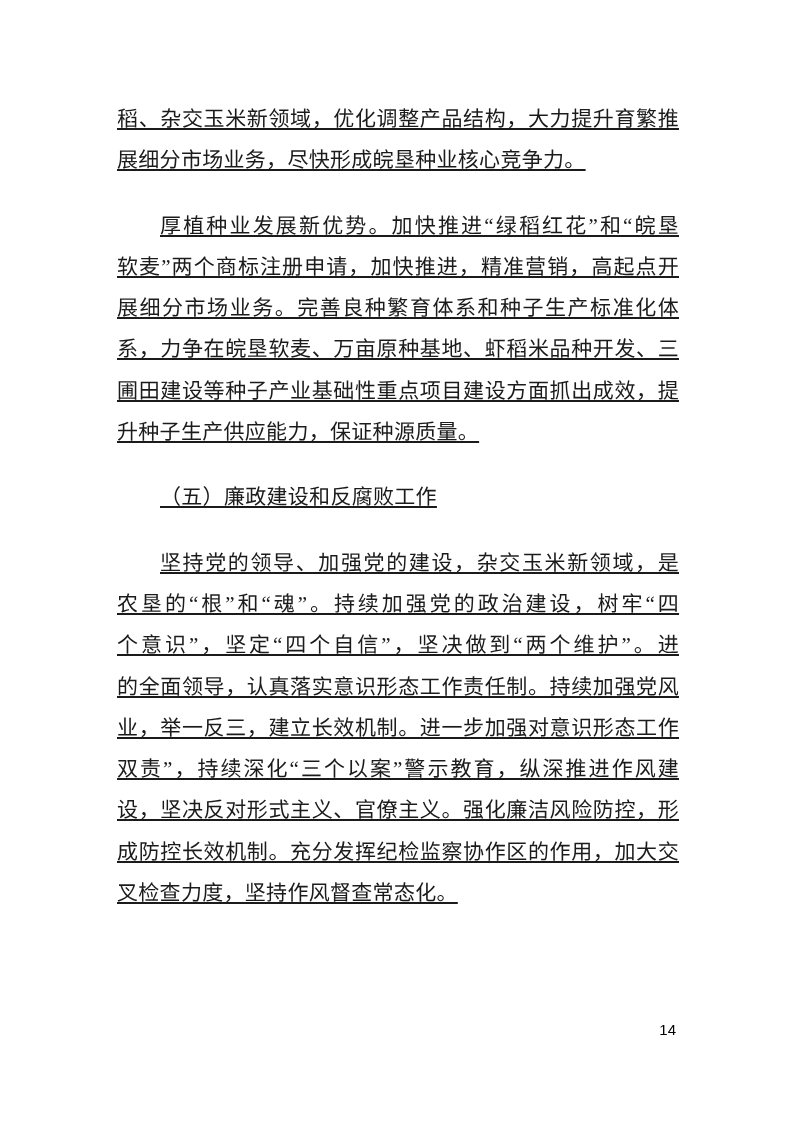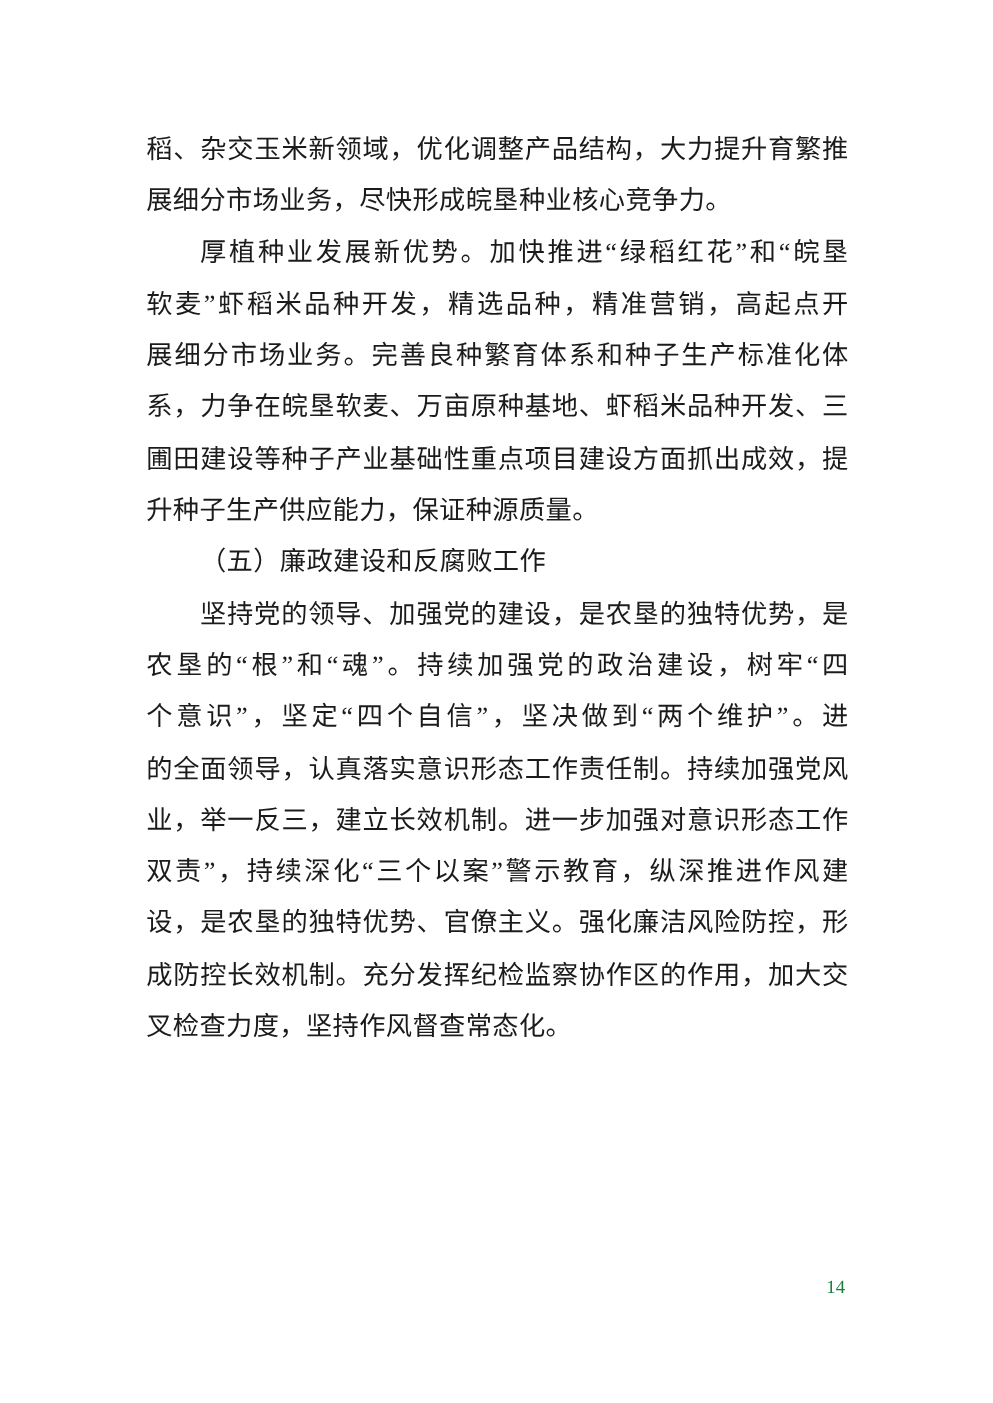--- a/index.html
+++ b/index.html
@@ -26,64 +26,66 @@
     letter-spacing: 0.3px;
   }
   .paragraph { margin: 0; }
   .line {
     text-align: justify;
     text-align-last: justify;
     -moz-text-align-last: justify;
     text-justify: inter-character;
     height: 41.3px;
     overflow: hidden;
+    text-decoration: underline;
   }
   .line.last {
     text-align-last: left;
     -moz-text-align-last: left;
   }
   .line.indent {
     text-indent: 43px;
+    margin-top: 24px;
   }
   .page-number {
     position: absolute;
     top: 1021px;
     right: 118px;
     font-size: 15px;
     line-height: 18px;
-    color: #15803d;
-    font-family: Liberation Serif, serif;
+    color: #000000;
+    font-family: Liberation Sans, sans-serif;
   }
 </style>
 </head>
 <body>
 
 <div class="page">
   <div class="text-body">
       <div class="paragraph">
         <div class="line">稻、杂交玉米新领域，优化调整产品结构，大力提升育繁推</div>
         <div class="line last">展细分市场业务，尽快形成皖垦种业核心竞争力。</div>
       </div>
       <div class="paragraph">
         <div class="line indent">厚植种业发展新优势。加快推进“绿稻红花”和“皖垦</div>
-        <div class="line">软麦”虾稻米品种开发，精选品种，精准营销，高起点开</div>
+        <div class="line">软麦”两个商标注册申请，加快推进，精准营销，高起点开</div>
         <div class="line">展细分市场业务。完善良种繁育体系和种子生产标准化体</div>
         <div class="line">系，力争在皖垦软麦、万亩原种基地、虾稻米品种开发、三</div>
         <div class="line">圃田建设等种子产业基础性重点项目建设方面抓出成效，提</div>
         <div class="line last">升种子生产供应能力，保证种源质量。</div>
       </div>
       <div class="paragraph">
         <div class="line last indent">（五）廉政建设和反腐败工作</div>
       </div>
       <div class="paragraph">
-        <div class="line indent">坚持党的领导、加强党的建设，是农垦的独特优势，是</div>
+        <div class="line indent">坚持党的领导、加强党的建设，杂交玉米新领域，是</div>
         <div class="line">农垦的“根”和“魂”。持续加强党的政治建设，树牢“四</div>
         <div class="line">个意识”，坚定“四个自信”，坚决做到“两个维护”。进</div>
         <div class="line">的全面领导，认真落实意识形态工作责任制。持续加强党风</div>
         <div class="line">业，举一反三，建立长效机制。进一步加强对意识形态工作</div>
         <div class="line">双责”，持续深化“三个以案”警示教育，纵深推进作风建</div>
-        <div class="line">设，是农垦的独特优势、官僚主义。强化廉洁风险防控，形</div>
+        <div class="line">设，坚决反对形式主义、官僚主义。强化廉洁风险防控，形</div>
         <div class="line">成防控长效机制。充分发挥纪检监察协作区的作用，加大交</div>
         <div class="line last">叉检查力度，坚持作风督查常态化。</div>
       </div>
     </div>
   <div class="page-number">14</div>
 </div>
 
 </body></html>

